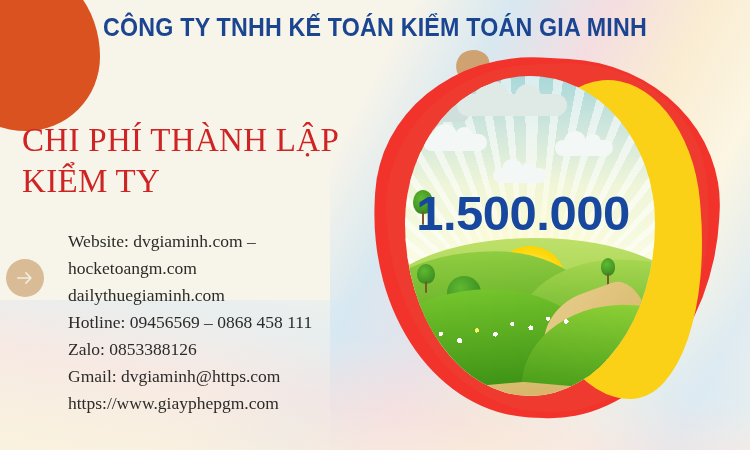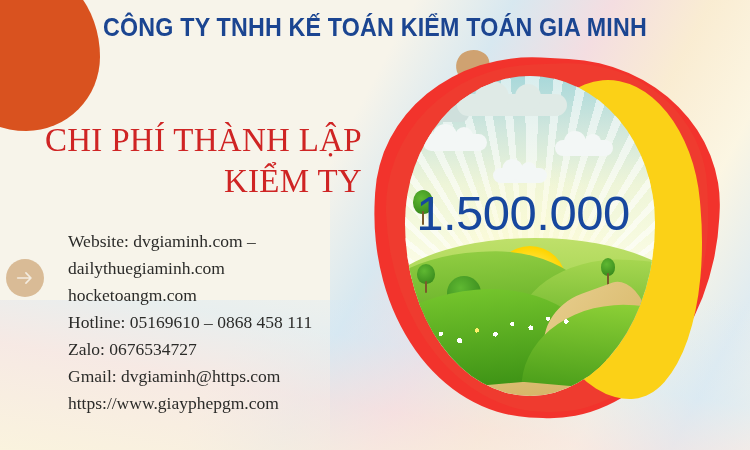--- a/index.html
+++ b/index.html
@@ -71,21 +71,21 @@
     font-size:25px;
     letter-spacing:0.2px;
     color:#1b4591;
     transform:scaleX(0.93);
     white-space:nowrap;
   }
 
   
   .title{
     position:absolute;left:22px;top:120px;width:340px;
-    text-align:right;
+    text-align:left;
     color:#cf2424;
     font-family:"Liberation Serif", serif;
     font-size:33px;
     line-height:41px;
     letter-spacing:0.3px;
   }
 
   
   .contact{
     position:absolute;left:68px;top:228px;width:330px;
@@ -251,21 +251,21 @@
       radial-gradient(circle 2.2px at 134px 6px, #ffffff 0 100%, transparent 100%),
       radial-gradient(circle 2.3px at 152px 11px, #ffffff 0 100%, transparent 100%);
     transform:rotate(-7deg);
   }
 
   
   .price{
     position:absolute;left:373px;top:185px;width:300px;
     text-align:center;
     font-family:"Liberation Sans", sans-serif;
-    font-weight:normal;
+    font-weight:bold;
     font-size:49px;
     letter-spacing:-0.5px;
     color:#17479e;
     white-space:nowrap;
   }
 </style>
 </head>
 <body>
 
 <div id="banner">
@@ -285,24 +285,24 @@
 
   <div class="header">CÔNG TY TNHH KẾ TOÁN KIỂM TOÁN GIA MINH</div>
 
   <div class="title">
     <div>CHI PHÍ THÀNH LẬP</div>
     <div>KIỂM TY</div>
   </div>
 
   <div class="contact">
     <div>Website: dvgiaminh.com –</div>
+    <div>hocketoangm.com</div>
     <div>dailythuegiaminh.com</div>
-    <div>hocketoangm.com</div>
-    <div>Hotline: 05169610 – 0868 458 111</div>
-    <div>Zalo: 0676534727</div>
+    <div>Hotline: 09456569 – 0868 458 111</div>
+    <div>Zalo: 0853388126</div>
     <div>Gmail: dvgiaminh@https.com</div>
     <div>https://www.giayphepgm.com</div>
   </div>
 
   <div class="art">
     <div class="art-red"></div>
     <div class="art-red2"></div>
     <div class="art-yellow"></div>
 
     <div class="scene">

